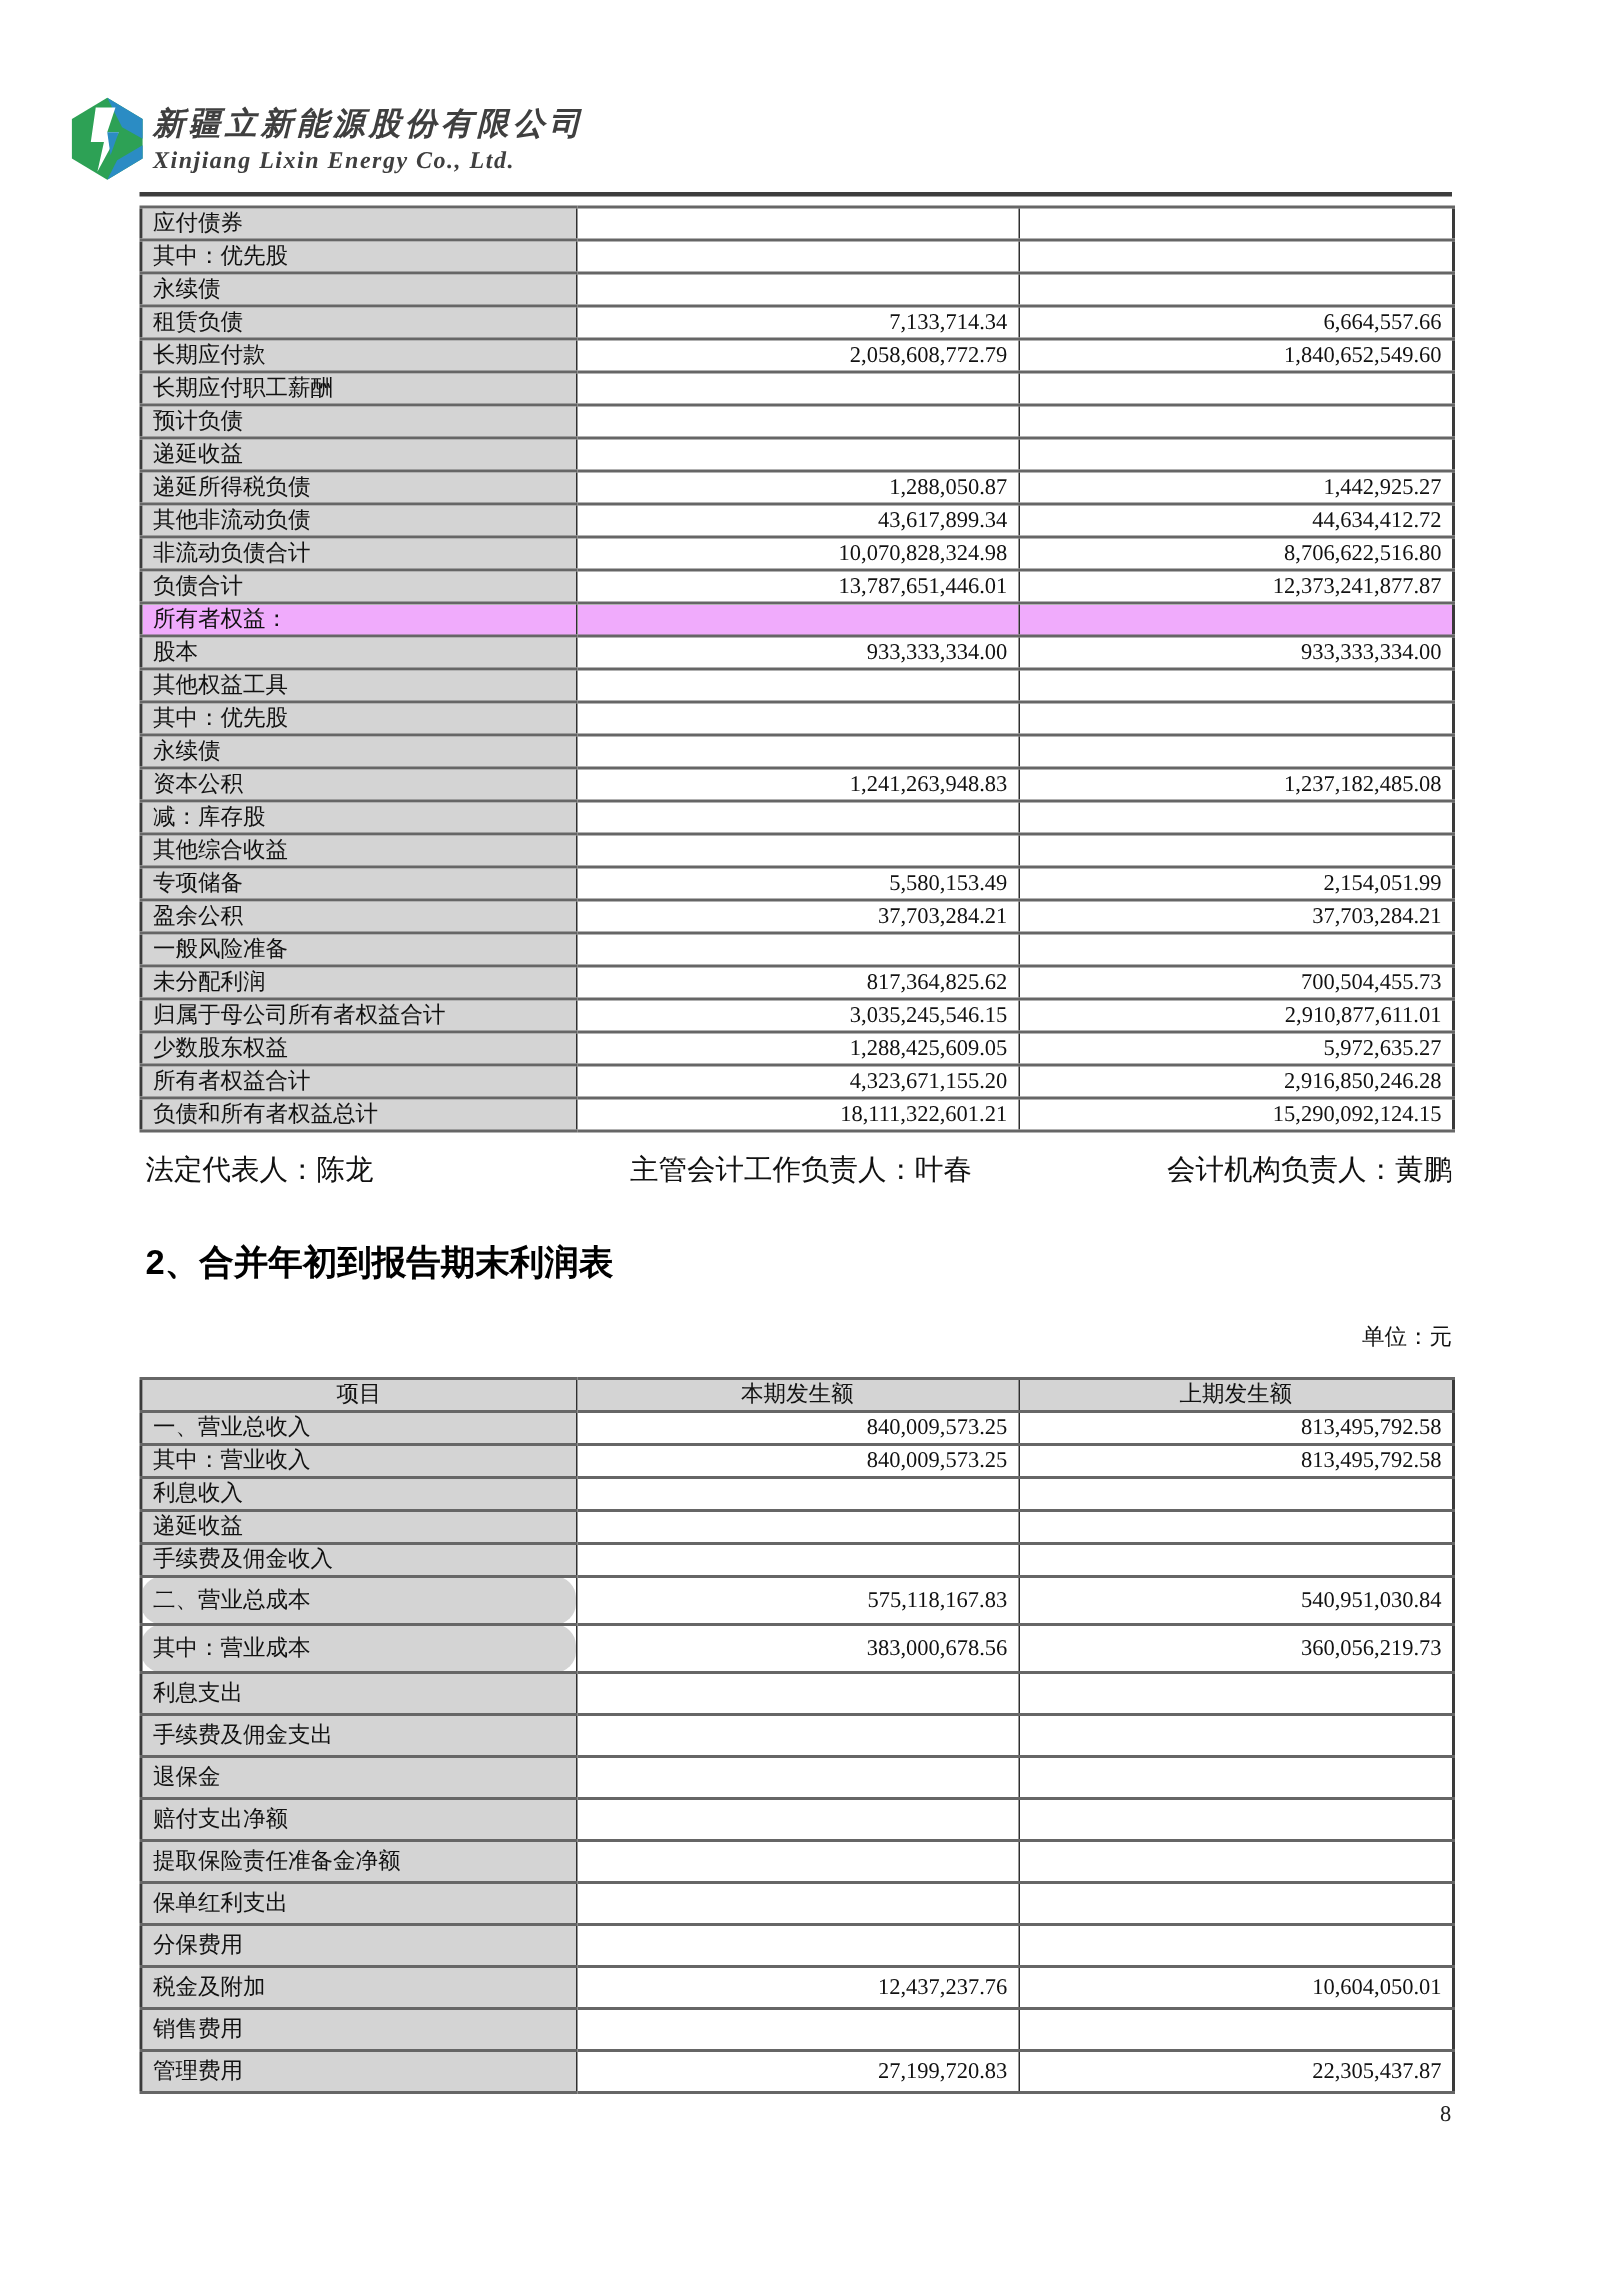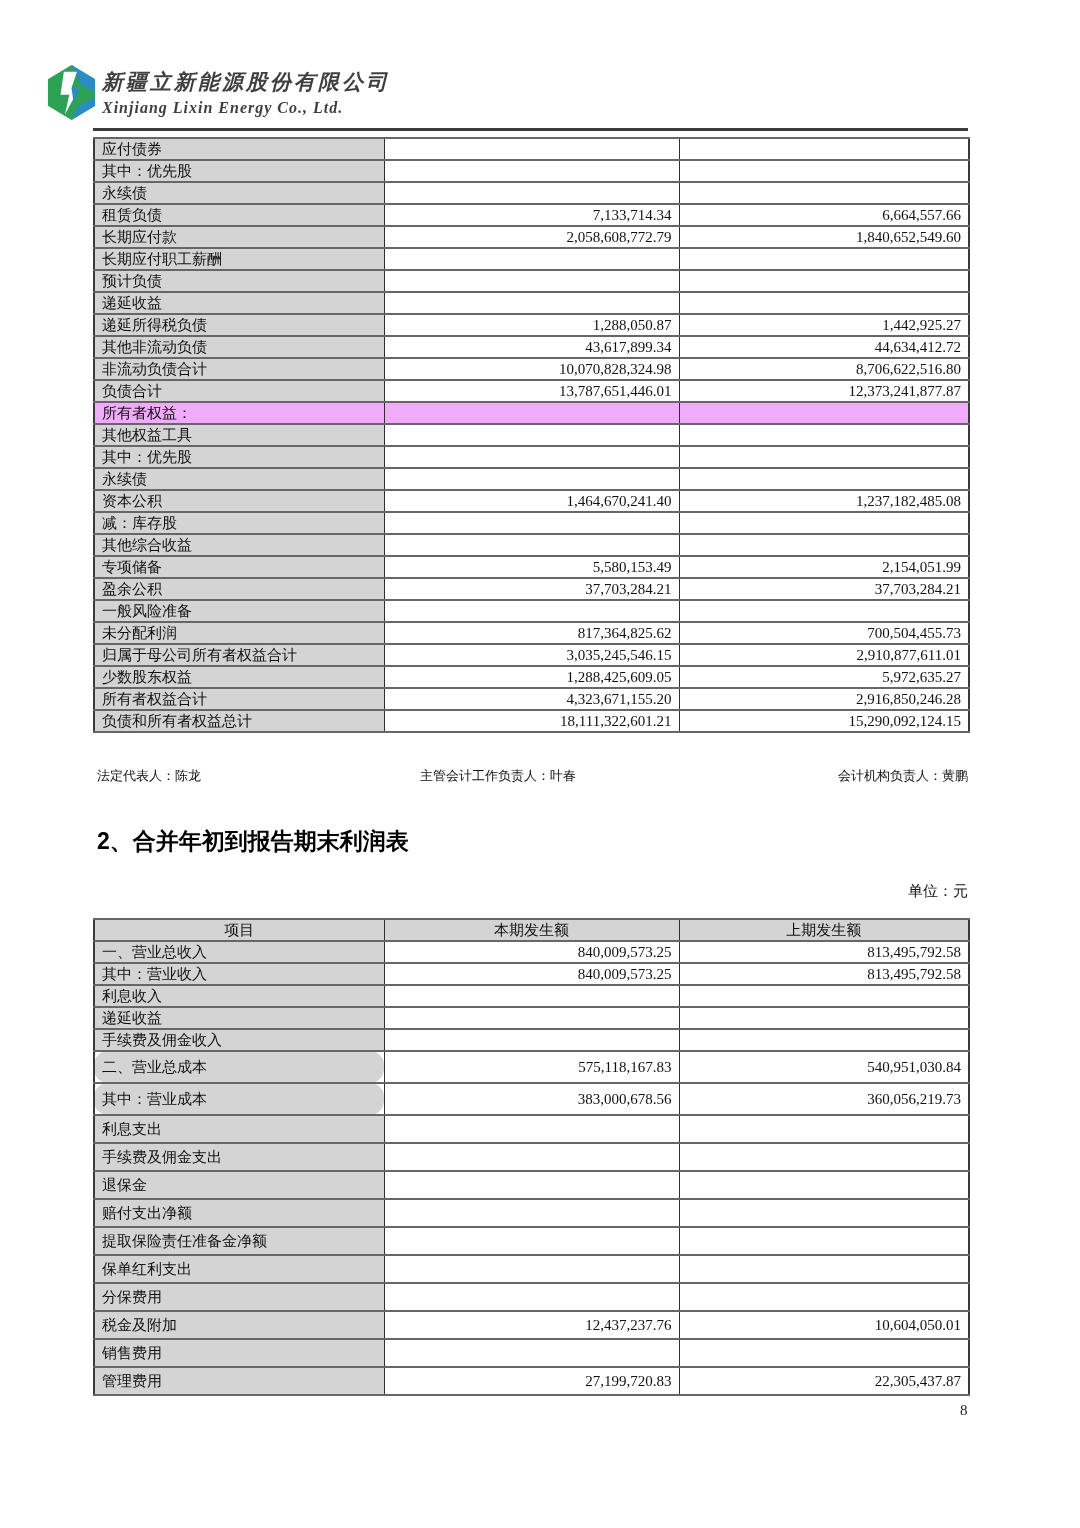--- a/index.html
+++ b/index.html
@@ -46,21 +46,21 @@
   td.ind0{padding-left:7px;}
   td.ind1{padding-left:25px;}
   td.ind2{padding-left:45px;}
   td.ind3{padding-left:72px;}
   tr.h-s td{height:20px;line-height:20px;}
   tr.h-m td{height:30px;line-height:30px;border-radius:14px;}
   tr.h-l td{height:26px;line-height:26px;}
   #balance-table{position:absolute;left:93px;top:137px;}
   #income-table{position:absolute;left:93px;top:918px;}
   
-  .sign-line{position:absolute;left:93px;top:767px;width:875px;height:22px;font-size:13px;}
+  .sign-line{position:absolute;left:93px;top:767px;width:875px;height:22px;font-size:19px;}
   .sign-left{position:absolute;left:4px;top:0;}
   .sign-mid{position:absolute;left:327px;top:0;}
   .sign-right{position:absolute;right:0;top:0;}
   .sec-title{
     position:absolute;left:97px;top:826px;
     font-family:"Liberation Sans","DejaVu Sans",sans-serif;
     font-weight:bold;font-size:23px;color:#000;
   }
   .unit-label{position:absolute;left:93px;top:882px;width:875px;text-align:right;font-size:15px;}
   .page-num{position:absolute;left:960px;top:1402px;font-size:15px;color:#222;}
@@ -147,37 +147,42 @@
           <td class="label ind0">负债合计</td>
           <td class="val">13,787,651,446.01</td>
           <td class="val">12,373,241,877.87</td>
         </tr>
         <tr class="section-row">
           <td class="label ind0">所有者权益：</td>
           <td class="val"></td>
           <td class="val"></td>
         </tr>
         <tr>
+          <td class="label ind1">股本</td>
+          <td class="val">933,333,334.00</td>
+          <td class="val">933,333,334.00</td>
+        </tr>
+        <tr>
           <td class="label ind1">其他权益工具</td>
           <td class="val"></td>
           <td class="val"></td>
         </tr>
         <tr>
           <td class="label ind2">其中：优先股</td>
           <td class="val"></td>
           <td class="val"></td>
         </tr>
         <tr>
           <td class="label ind3">永续债</td>
           <td class="val"></td>
           <td class="val"></td>
         </tr>
         <tr>
           <td class="label ind1">资本公积</td>
-          <td class="val">1,464,670,241.40</td>
+          <td class="val">1,241,263,948.83</td>
           <td class="val">1,237,182,485.08</td>
         </tr>
         <tr>
           <td class="label ind1">减：库存股</td>
           <td class="val"></td>
           <td class="val"></td>
         </tr>
         <tr>
           <td class="label ind1">其他综合收益</td>
           <td class="val"></td>

